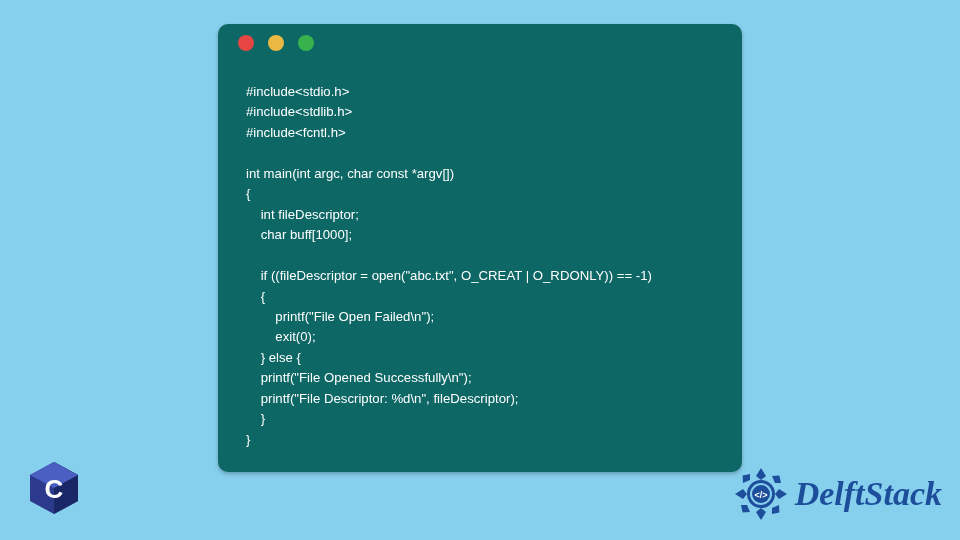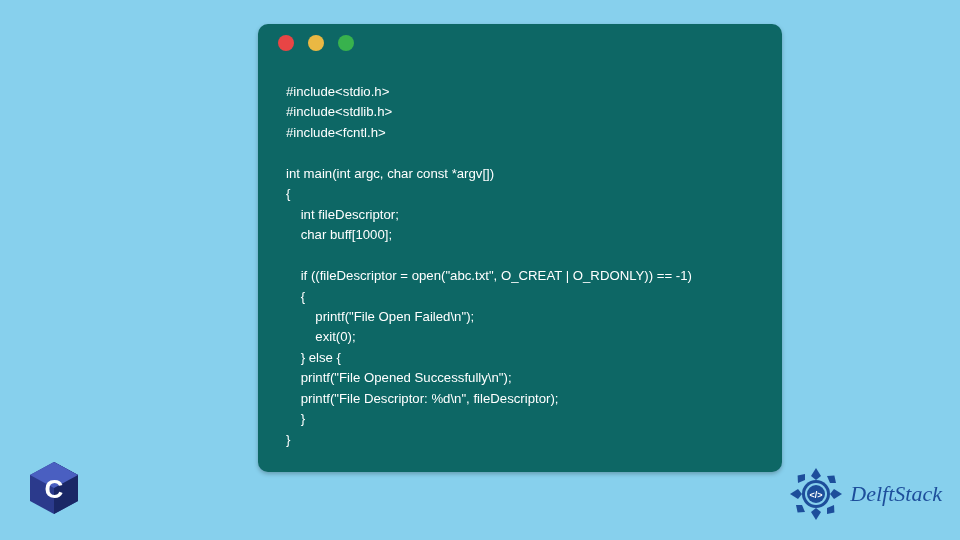--- a/index.html
+++ b/index.html
@@ -13,21 +13,20 @@
   }
   .code-window {
     position: absolute;
     left: 218px;
     top: 24px;
     width: 524px;
     height: 448px;
     background: #0d6765;
     border-radius: 10px;
     box-shadow: 0 2px 4px rgba(0,0,0,0.25);
-    margin-left: 40px;
   }
   .titlebar {
     height: 38px;
     display: flex;
     align-items: center;
     gap: 14px;
     padding-left: 20px;
   }
   .dot {
     width: 16px;
@@ -55,23 +54,23 @@
   .ds-logo {
     position: absolute;
     right: 18px;
     bottom: 18px;
     display: flex;
     align-items: center;
     gap: 6px;
   }
   .ds-text {
     color: #1d4e9b;
-    font-size: 22px;
+    font-size: 34px;
     font-style: italic;
-    font-weight: 400;
+    font-weight: 700;
     font-family: Georgia, 'Times New Roman', serif;
   }
   .ds-badge {
     width: 56px;
     height: 56px;
   }
 </style>
 </head>
 <body>
 

